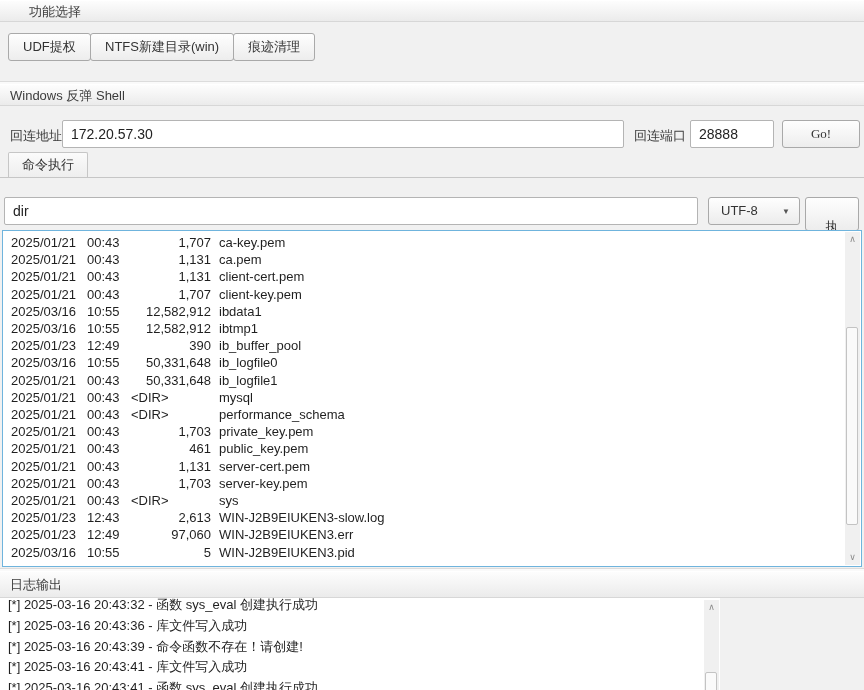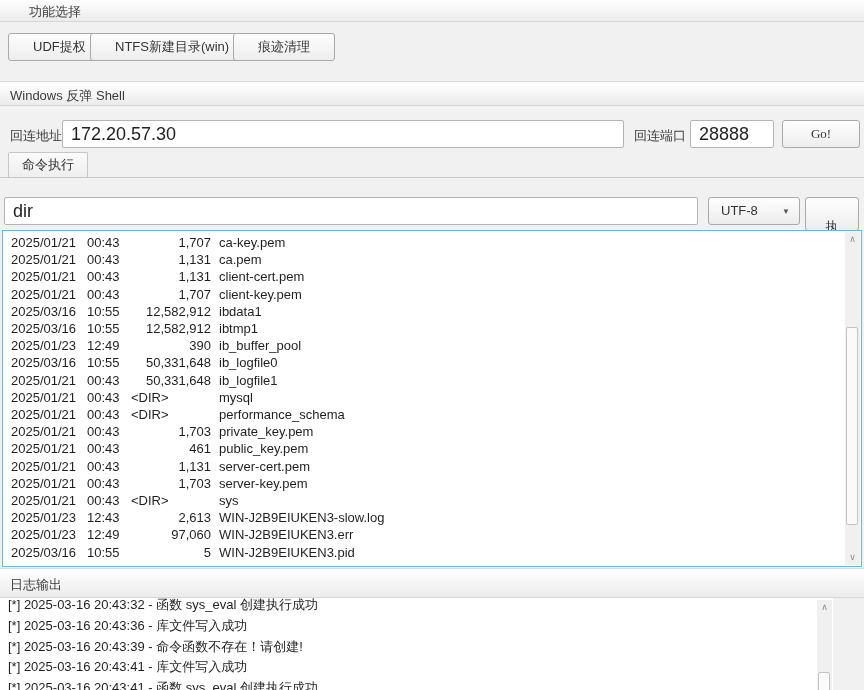--- a/index.html
+++ b/index.html
@@ -28,33 +28,33 @@
   
   .body1{position:absolute;top:22px;left:0;width:864px;height:58px;background:#f1f1f1;}
   .body2{position:absolute;top:106px;left:0;width:864px;height:56px;background:#f1f1f1;}
 
   
   .btn{
     display:inline-block;box-sizing:border-box;
     background:linear-gradient(#fefefe,#ededed);
     border:1px solid #a9a9a9;border-radius:3px;
     font-size:13px;color:#333;text-align:center;
-    height:28px;line-height:26px;padding:0 24px;
+    height:28px;line-height:26px;padding:0 14px;
     font-family:inherit;cursor:default;
   }
   .fn-btn{position:absolute;top:11px;}
   #fnb0{left:8px;}
   #fnb1{left:90px;}
   #fnb2{left:233px;}
 
   
   .txt{
     box-sizing:border-box;height:28px;
     border:1px solid #b4b4b4;border-radius:2px;
-    background:#fff;font-size:18px;color:#222;
+    background:#fff;font-size:14px;color:#222;
     padding:12px 8px;font-family:inherit;
   }
   .lbl{font-size:13px;color:#3c3c3c;}
 
   .body2 .lbl-addr{position:absolute;left:10px;top:21px;}
   .addr{position:absolute;left:62px;top:14px;width:562px;}
   .body2 .lbl-port{position:absolute;left:634px;top:21px;}
   .port{position:absolute;left:690px;top:14px;width:84px;}
   .go{position:absolute;left:782px;top:14px;width:78px;font-family:Liberation Serif, serif;}
 
@@ -115,21 +115,21 @@
   .sb-arrow.down{bottom:0;}
   .sb-thumb{
     position:absolute;left:1px;width:12px;
     background:#fafafa;border:1px solid #c3c3c3;border-radius:2px;
     box-sizing:border-box;
   }
   .out-thumb{top:95px;height:198px;}
 
   
   .log-body{
-    position:absolute;top:598px;left:0;width:833px;height:92px;
+    position:absolute;top:598px;left:0;width:720px;height:92px;
     background:#fff;overflow:hidden;
   }
   .log-lines{padding-left:8px;margin-top:-3px;font-size:13px;line-height:20.8px;color:#1f1f1f;white-space:nowrap;}
   .log-scroll{top:2px;right:1px;bottom:0;}
   .log-thumb{top:72px;height:40px;}
 </style>
 </head>
 <body>
 
 <div class="app">

